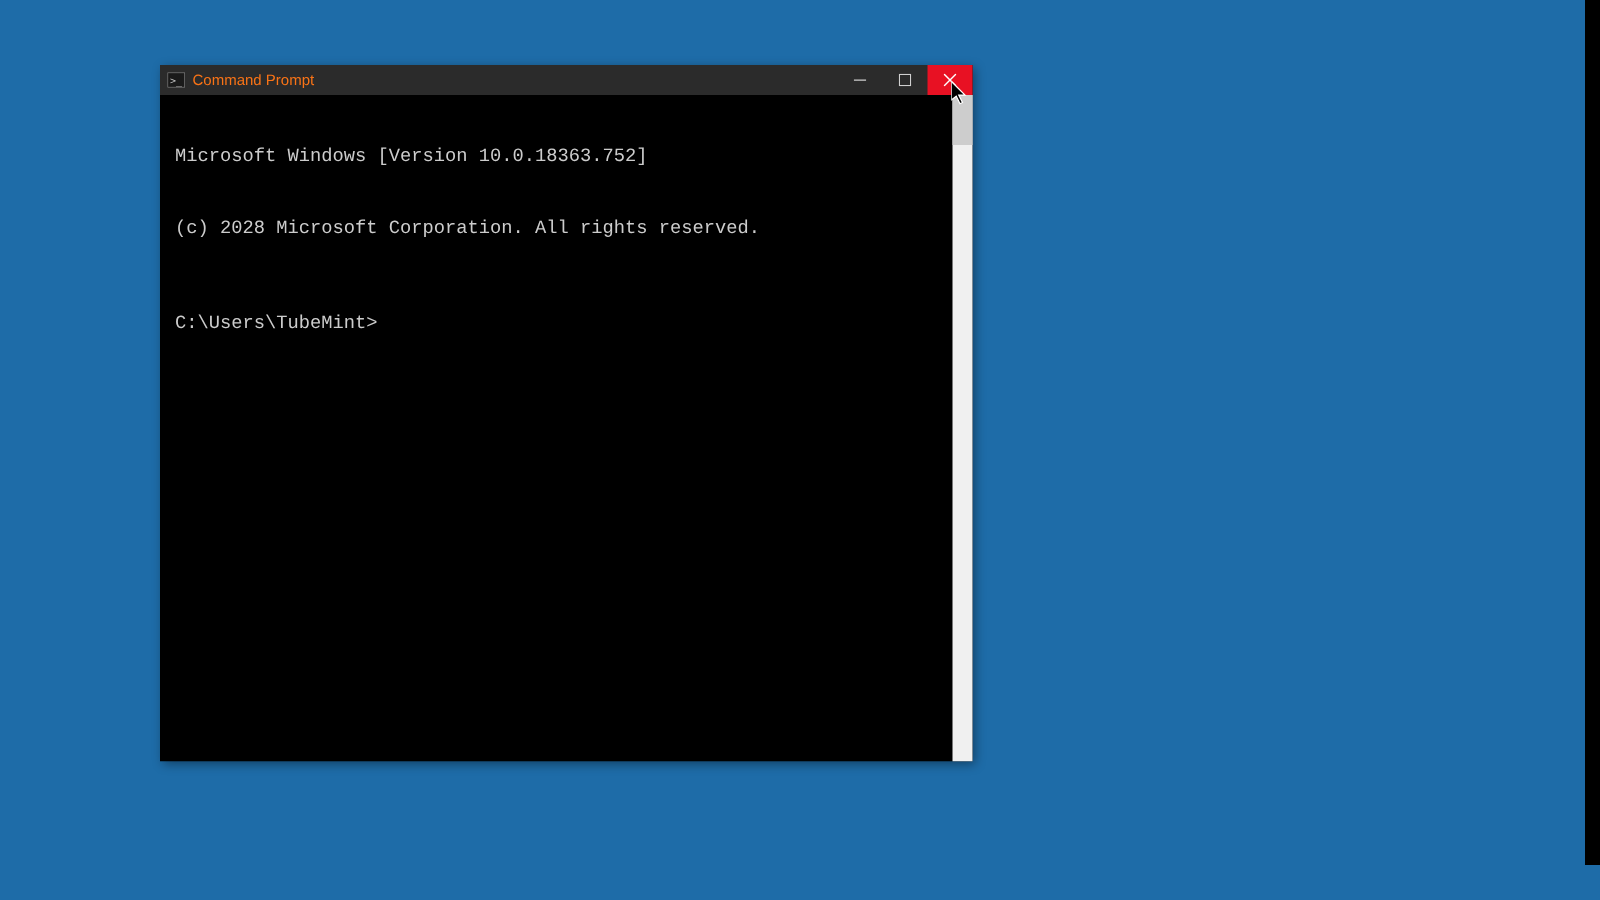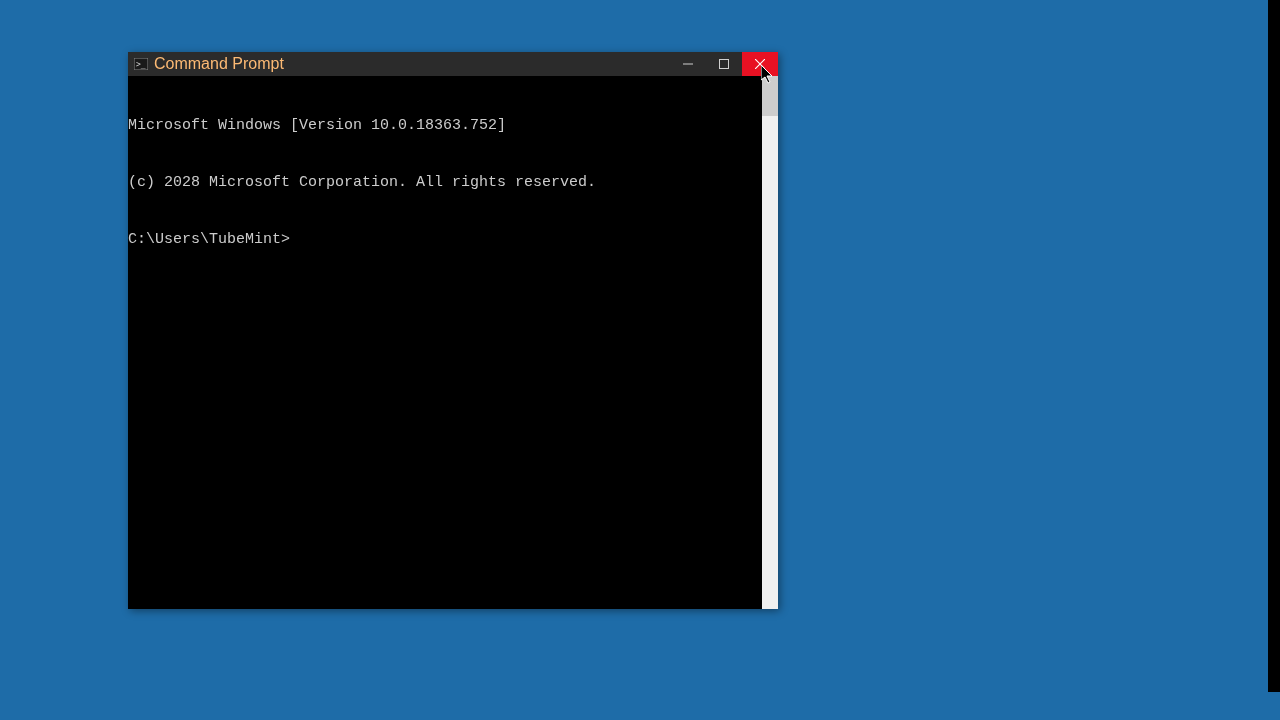--- a/index.html
+++ b/index.html
@@ -40,22 +40,22 @@
     .titlebar-icon {
       width: 14px;
       height: 12px;
       margin-left: 6px;
       display: inline-flex;
       align-items: center;
       justify-content: center;
     }
     .titlebar-icon svg { display: block; }
     .titlebar-title {
-      color: #fdba74;
-      font-size: 16px;
+      color: #f97316;
+      font-size: 12px;
       margin-left: 6px;
       font-weight: 400;
     }
     .window-controls {
       position: absolute;
       right: 0;
       top: 0;
       height: 24px;
       display: flex;
     }
@@ -78,32 +78,33 @@
       position: absolute;
       left: 761px;
       top: 65px;
       pointer-events: none;
       z-index: 10;
     }
     .terminal-body {
       flex: 1;
       position: relative;
       display: flex;
+      padding-left: 12px;
     }
     .terminal-text {
       flex: 1;
       padding: 2px 0 0 0;
       font-family: Consolas, "Courier New", monospace;
       font-size: 15px;
       line-height: 19px;
       color: #cccccc;
       white-space: pre;
     }
     .terminal-line { display: block; }
-    .prompt-line { }
+    .prompt-line { margin-top: 19px; }
     .scrollbar {
       width: 16px;
       background: #f0f0f0;
       position: relative;
     }
     .scrollbar-thumb {
       position: absolute;
       top: 0;
       left: 0;
       right: 0;

